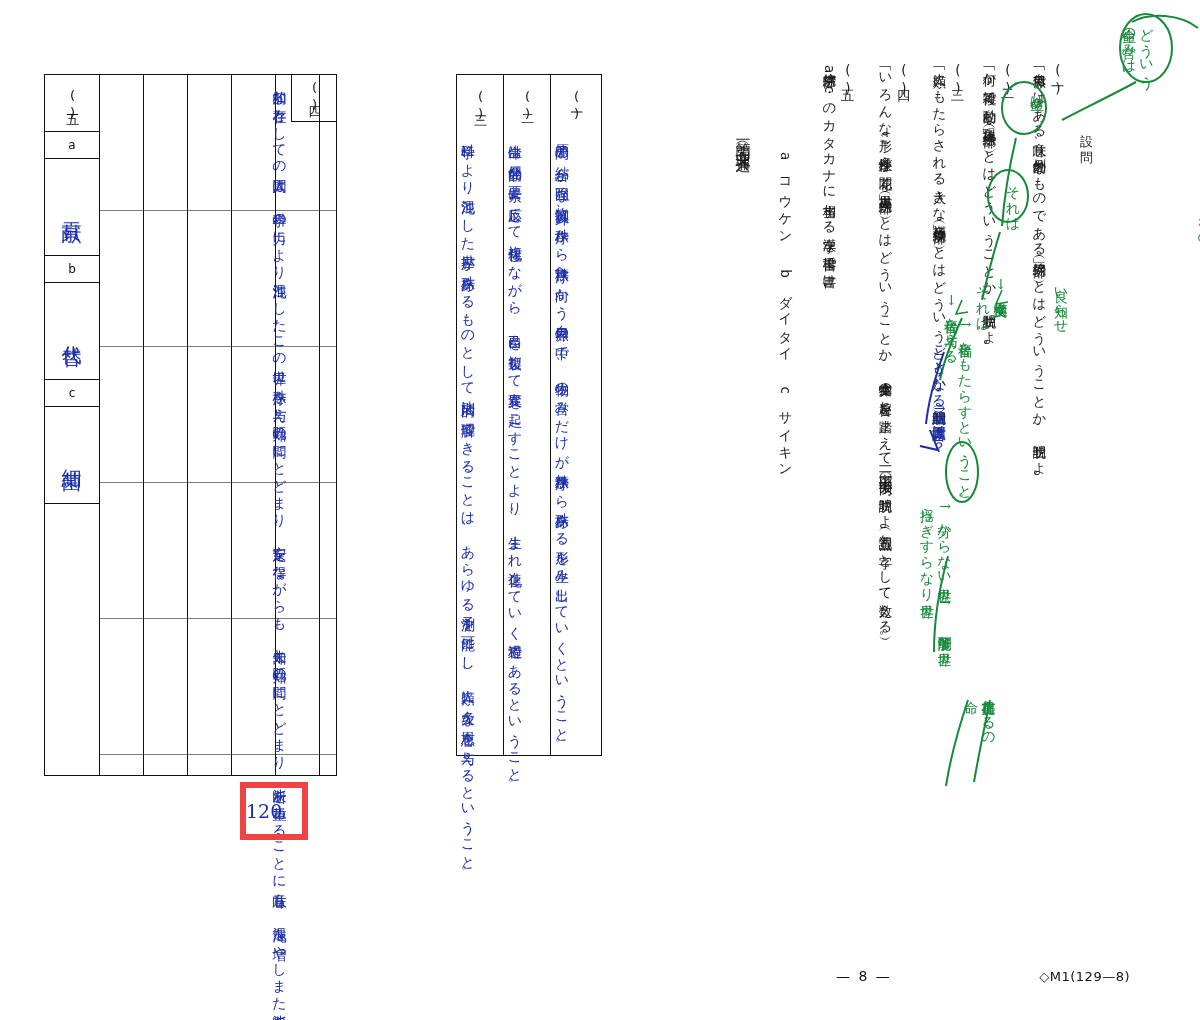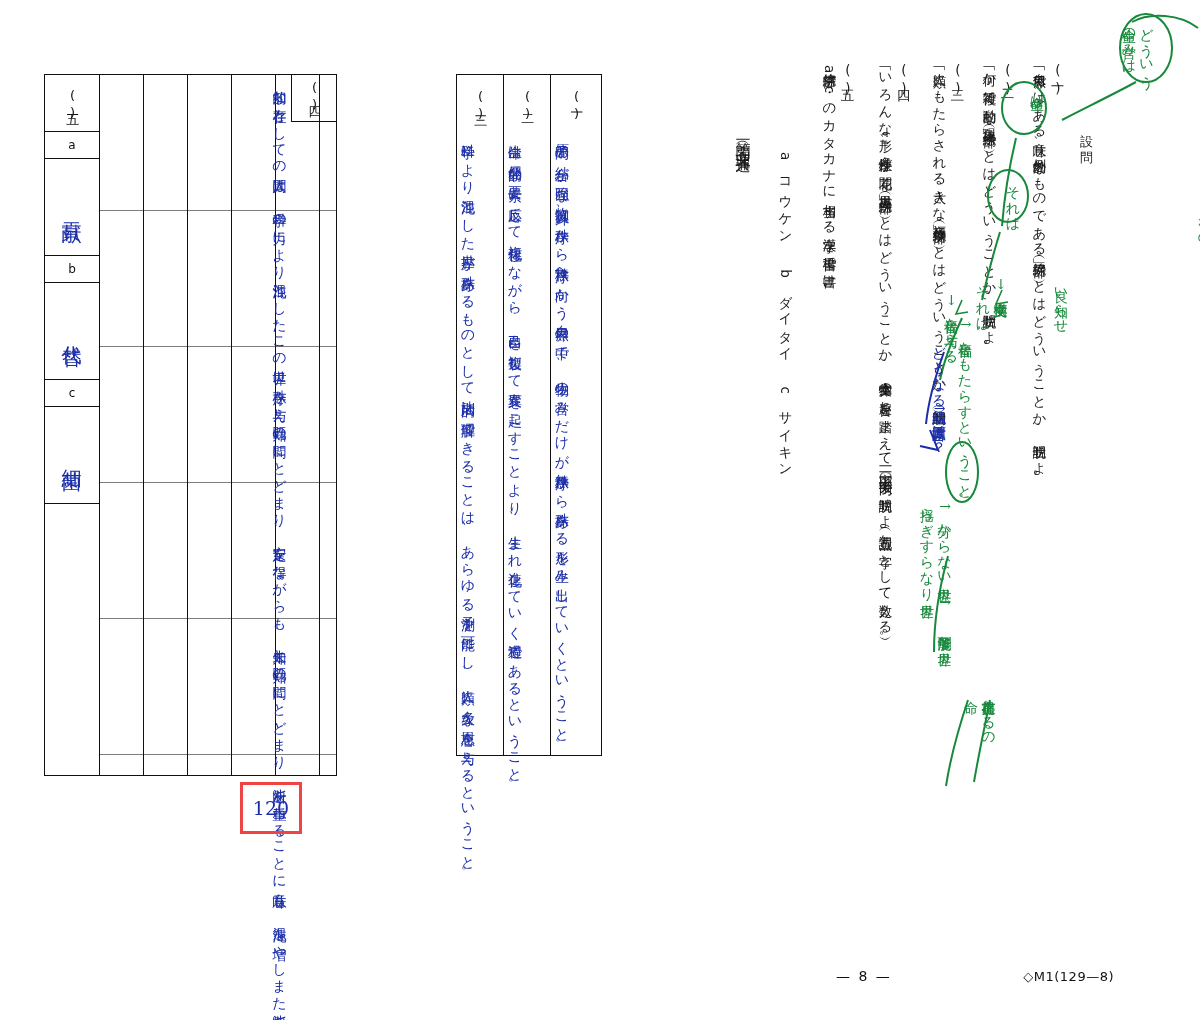--- a/index.html
+++ b/index.html
@@ -70,34 +70,34 @@
   }
   .hand-h{
     color:#1b2ea8;
     font-family:"DejaVu Serif","Liberation Serif",serif;
     font-size:15px;
   }
 
   
   .countbox{
     position:absolute;
-    border:3px solid #ef4444;
-    display:flex;align-items:center;justify-content:center;
+    border:6px solid #ef4444;
+    display:flex;align-items:center;justify-content:flex-start;
     font-family:"DejaVu Serif","Liberation Serif",serif;
     color:#1b2ea8;
     font-size:19px;
   }
 
   
   #footer-page{
     position:absolute;bottom:36px;left:836px;
     font-size:14px;letter-spacing:2px;color:#111;
   }
   #footer-code{
-    position:absolute;bottom:36px;right:86px;
+    position:absolute;bottom:36px;right:70px;
     font-size:13px;letter-spacing:.5px;color:#111;
     font-family:"DejaVu Sans","Liberation Sans",sans-serif;
   }
 
   
   #annots{position:absolute;inset:0;}
   .an{
     position:absolute;
     color:#17893b;
     font-family:"DejaVu Serif","Liberation Serif",serif;

